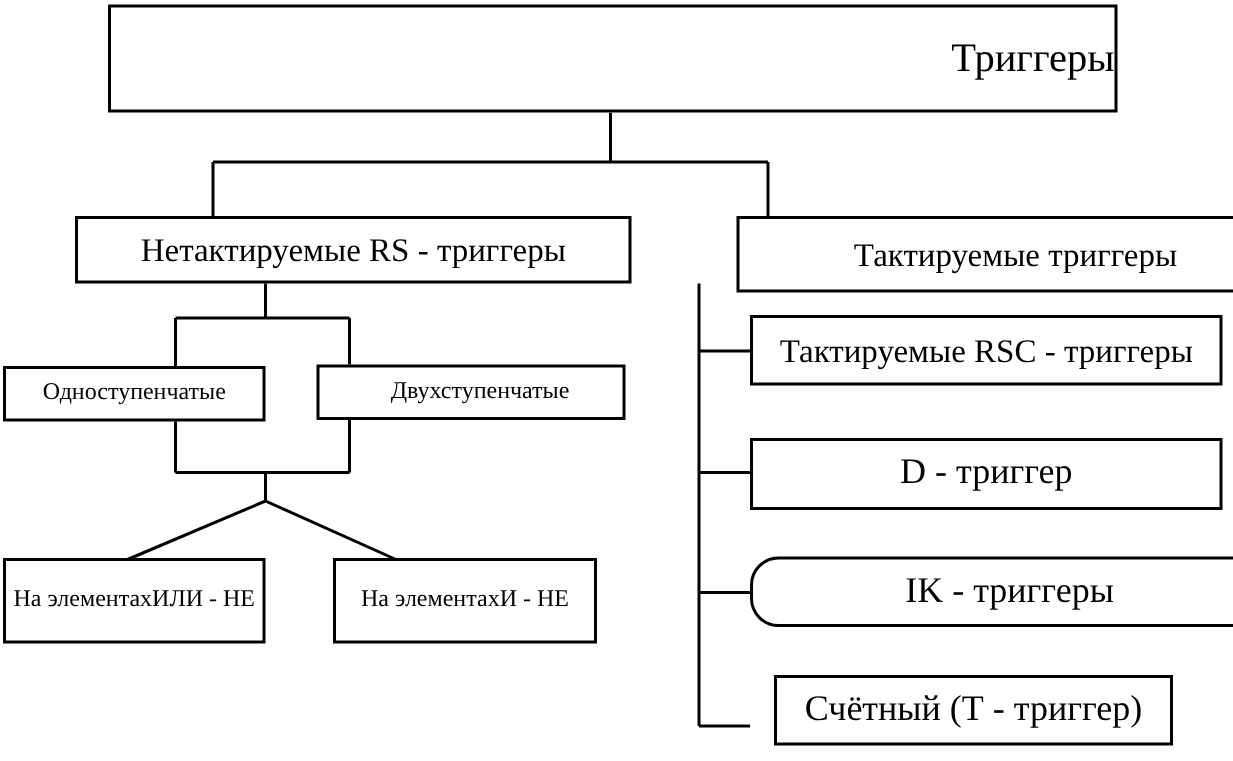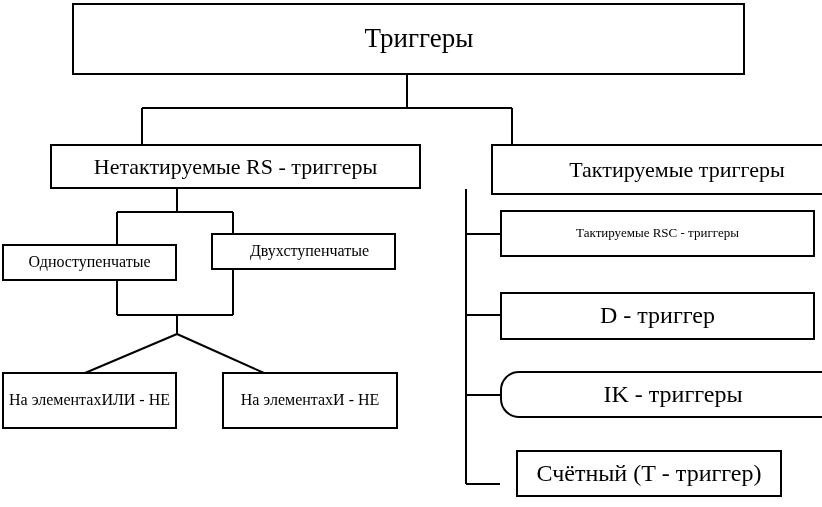--- a/index.html
+++ b/index.html
@@ -28,37 +28,37 @@
     box-sizing: border-box;
     border: 2px solid #000000;
     background: #ffffff;
     display: flex;
     align-items: center;
     justify-content: center;
     text-align: center;
     line-height: 1.15;
   }
   .node.title-box {
-    justify-content: center;
+    justify-content: flex-end;
     padding-left: 21px;
     font-size: 27px;
   }
   .node.group-header {
     font-size: 22px;
     margin-left: 48px;
   }
   .node.stage-box {
     font-size: 16px;
   }
   .node.element-box {
     font-size: 16px;
     line-height: 1.4;
   }
   .node.rsc-box {
-    font-size: 13px;
+    font-size: 22px;
   }
   .node.big-child {
     font-size: 24px;
   }
 </style>
 </head>
 <body>
 
 <div id="stage">
 
@@ -100,21 +100,21 @@
     <span>Нетактируемые RS - триггеры</span>
   </div>
 
   <div class="node group-header" style="left:443px; top:144px; width:372px; height:51px;">
     <span>Тактируемые триггеры</span>
   </div>
 
   <div class="node stage-box" style="left:2px; top:244px; width:175px; height:37px;justify-content:center;">
     <span>Одноступенчатые</span>
   </div>
-  <div class="node stage-box" style="left:211px; top:233px; width:185px; height:37px;padding-left:12px;">
+  <div class="node stage-box" style="left:211px; top:243px; width:206px; height:37px;padding-left:12px;">
     <span>Двухступенчатые</span>
   </div>
 
   <div class="node element-box" style="left:2px; top:372px; width:175px; height:57px;">
     <span>На элементах</span>
     <span>ИЛИ - НЕ</span>
   </div>
   <div class="node element-box" style="left:222px; top:372px; width:176px; height:57px;">
     <span>На элементах</span>
     <span>И - НЕ</span>

